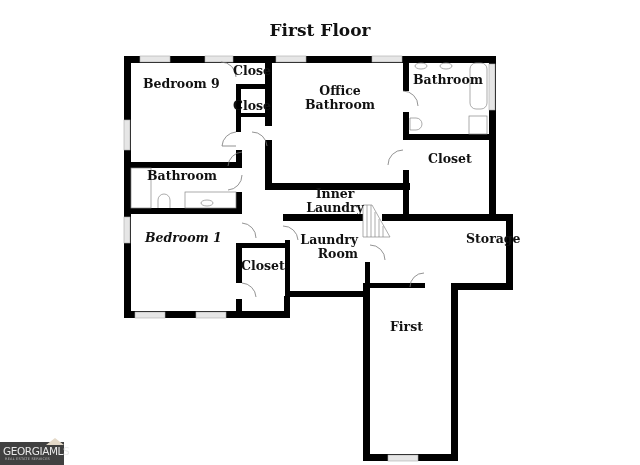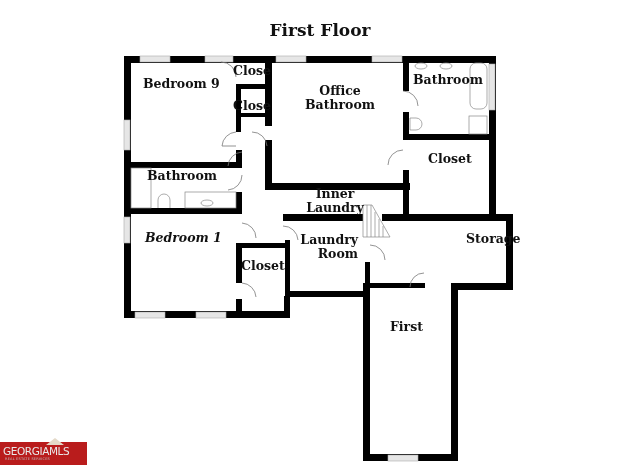--- a/index.html
+++ b/index.html
@@ -1,20 +1,20 @@
 <!DOCTYPE html>
 <html><head>
 <meta charset="utf-8">
 <style>
   html, body { margin: 0; padding: 0; background: #ffffff; }
   body { width: 640px; height: 465px; position: relative; overflow: hidden; font-family: "DejaVu Serif", serif; }
   .title { position: absolute; left: 0; width: 640px; top: 20px; text-align: center; font-weight: bold; font-size: 17px; color: #111; font-family: "DejaVu Serif", serif; }
   svg.plan { position: absolute; left: 0; top: 0; }
   .lbl { position: absolute; font-weight: bold; font-size: 12.5px; color: #111; text-align: center; line-height: 14px; white-space: nowrap; font-family: "DejaVu Serif", serif; }
-  .logo { position: absolute; left: 0; top: 442px; width: 87px; height: 23px; background: #b91c1c; color: #e9e9e9; font-family: "DejaVu Sans", sans-serif; }
+  .logo { position: absolute; left: 0; top: 442px; width: 64px; height: 23px; background: #404040; color: #e9e9e9; font-family: "DejaVu Sans", sans-serif; }
   .logo .main { position: absolute; left: 3px; top: 3px; font-size: 10.5px; letter-spacing: -0.4px; }
   .logo .sub { position: absolute; left: 5px; top: 15px; font-size: 3.5px; letter-spacing: 0.2px; color: #bdbdbd; }
   .logo .roof { position: absolute; left: 46px; top: -4px; width: 0; height: 0; border-left: 9px solid transparent; border-right: 9px solid transparent; border-bottom: 7px solid #e4d9c8; }
 </style>
 </head>
 <body>
 
 <div class="title">First Floor</div>
 
 <svg class="plan" width="640" height="465" viewBox="0 0 640 465">

